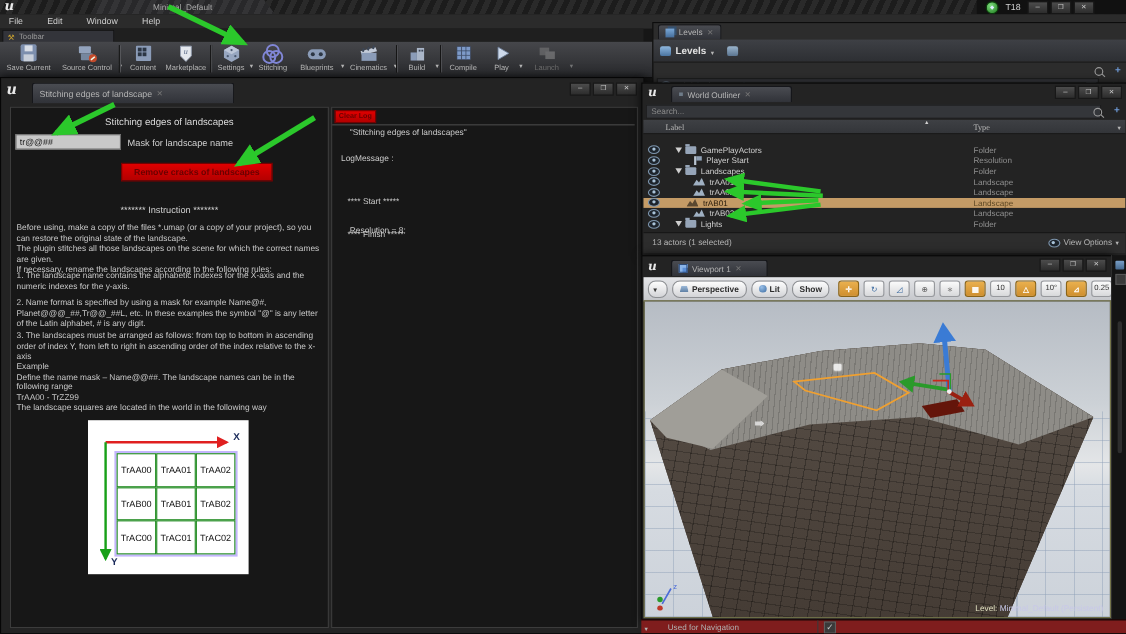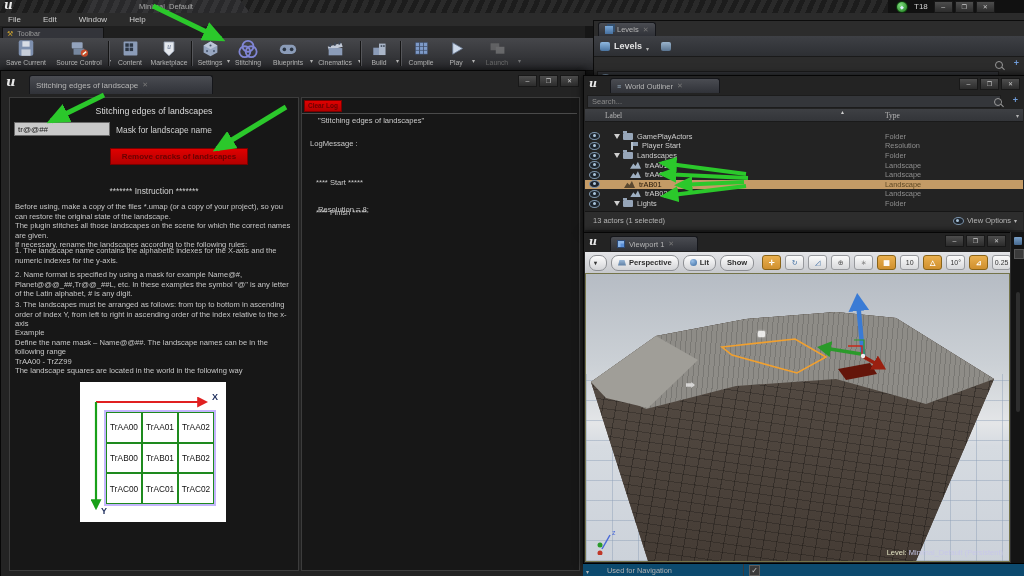--- a/index.html
+++ b/index.html
@@ -69,21 +69,21 @@
   .orow{position:absolute;left:1px;width:438px;height:9.6px;display:flex;align-items:center;font-size:7.4px;color:#cfcfcf;}
   .orow .rtype{position:absolute;left:300px;color:#8f8f8f;}
   .orow.sel{background:#c49b66;} .orow.sel *{color:#241708!important;}
   .orow.sel .rtype{color:#5e4824!important;}
   
   .vbtn{height:14px;background:linear-gradient(#fdfdfd,#d3d4d7);border:1px solid #8e9094;border-radius:7px;
         color:#2c2c2c;font-size:7.6px;font-weight:bold;display:flex;align-items:center;gap:3px;padding:0 6px;}
   .sbtn{height:13px;min-width:13px;background:linear-gradient(#fbfbfb,#d8d9db);border:1px solid #97999d;
         border-radius:3px;color:#333;font-size:7px;display:flex;align-items:center;justify-content:center;padding:0 2px;}
   .sbtn.orange{background:linear-gradient(#eab04e,#cf8f2e);border-color:#8a6418;color:#fff;font-weight:bold;}
-  .navrow{position:absolute;left:583px;top:563px;width:441px;height:12px;background:#0c4a6e;border-top:1px solid #000;
+  .navrow{position:absolute;left:583px;top:563px;width:441px;height:12px;background:#7f1d1d;border-top:1px solid #000;
           font-size:7.4px;color:#b2b2b2;}
   .checkbox{position:absolute;width:9px;height:9px;background:#3a3a3a;border:1px solid #5e5e5e;color:#c8c8c8;
             font-size:8px;line-height:9px;text-align:center;}
   .checkbox::after{content:"✓";}
   .arrowsvg{position:absolute;left:0;top:0;pointer-events:none;z-index:50;}
 </style>
 </head>
 <body>
 
 <div id="screen">

